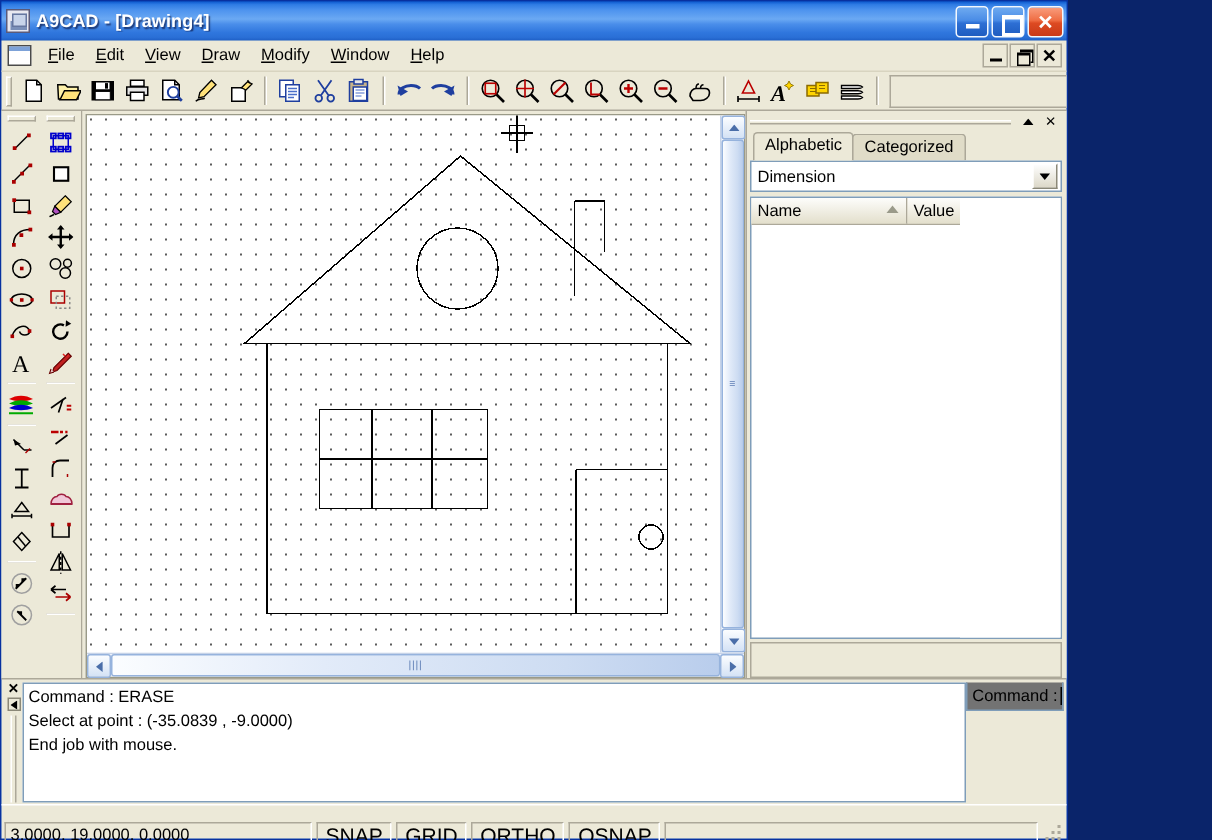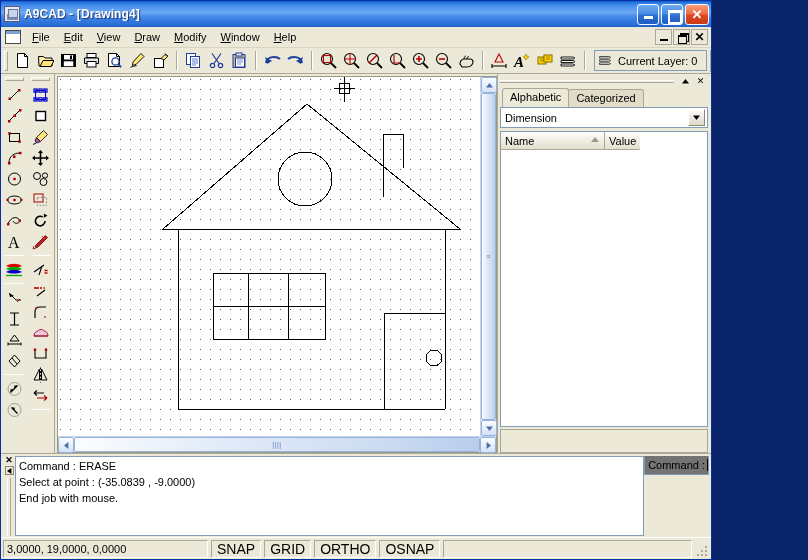--- a/index.html
+++ b/index.html
@@ -316,22 +316,22 @@
     height: 19px; background: #737373; border: 1px solid #7f9db9;
     border-top: none; display: flex; align-items: center;
     padding-left: 3px;
   }
   #cmd-prompt { font-size: 11px; color: #000; }
   #cmd-caret { width: 1px; height: 12px; background: #000; margin-left: 2px; }
 
   
   #status-bar {
     height: 22px; flex: none; background: #ece9d8;
-    display: flex; align-items: flex-end;
-    padding: 1px 2px; gap: 3px;
+    display: flex; align-items: flex-start;
+    padding: 11px 2px; gap: 3px;
     border-top: 1px solid #fff;
   }
   #coord-panel {
     width: 205px; height: 18px;
     border: 1px solid #aca899; border-right-color:#fff; border-bottom-color:#fff;
     display: flex; align-items: center; padding-left: 3px;
     font-size: 11px; color: #000; flex: none;
   }
   .status-toggle {
     height: 18px; min-width: 38px; padding: 0 5px;
@@ -543,28 +543,20 @@
     <div class="tb-btn">
       <svg width="19" height="18" viewBox="0 0 19 18">
         <path d="M2 5h11c2 0 3 1 3 1s-1 1-3 1H2z" fill="#fff" stroke="#000" stroke-width=".9"></path>
         <path d="M2 8.5h11c2 0 3 1 3 1s-1 1-3 1H2z" fill="#fff" stroke="#000" stroke-width=".9"></path>
         <path d="M2 12h11c2 0 3 1 3 1s-1 1-3 1H2z" fill="#fff" stroke="#000" stroke-width=".9"></path>
       </svg>
     </div>
 
     <div class="tb-sep"></div>
 
-    <div id="layer-box">
-      <svg width="15" height="15" viewBox="0 0 19 18">
-        <path d="M2 4h11c2 0 3 1 3 1s-1 1-3 1H2z" fill="#fff" stroke="#000" stroke-width=".9"></path>
-        <path d="M2 8h11c2 0 3 1 3 1s-1 1-3 1H2z" fill="#fff" stroke="#000" stroke-width=".9"></path>
-        <path d="M2 12h11c2 0 3 1 3 1s-1 1-3 1H2z" fill="#fff" stroke="#000" stroke-width=".9"></path>
-      </svg>
-      <span class="lbl">Current Layer: 0</span>
-    </div>
     <div id="toolbar-tail"></div>
   </div>
 
   <div id="body-row">
 
     <div id="left-palette">
       <div class="palette-cols">
 
         <div class="pal-col">
           <div class="pal-grip"></div>

